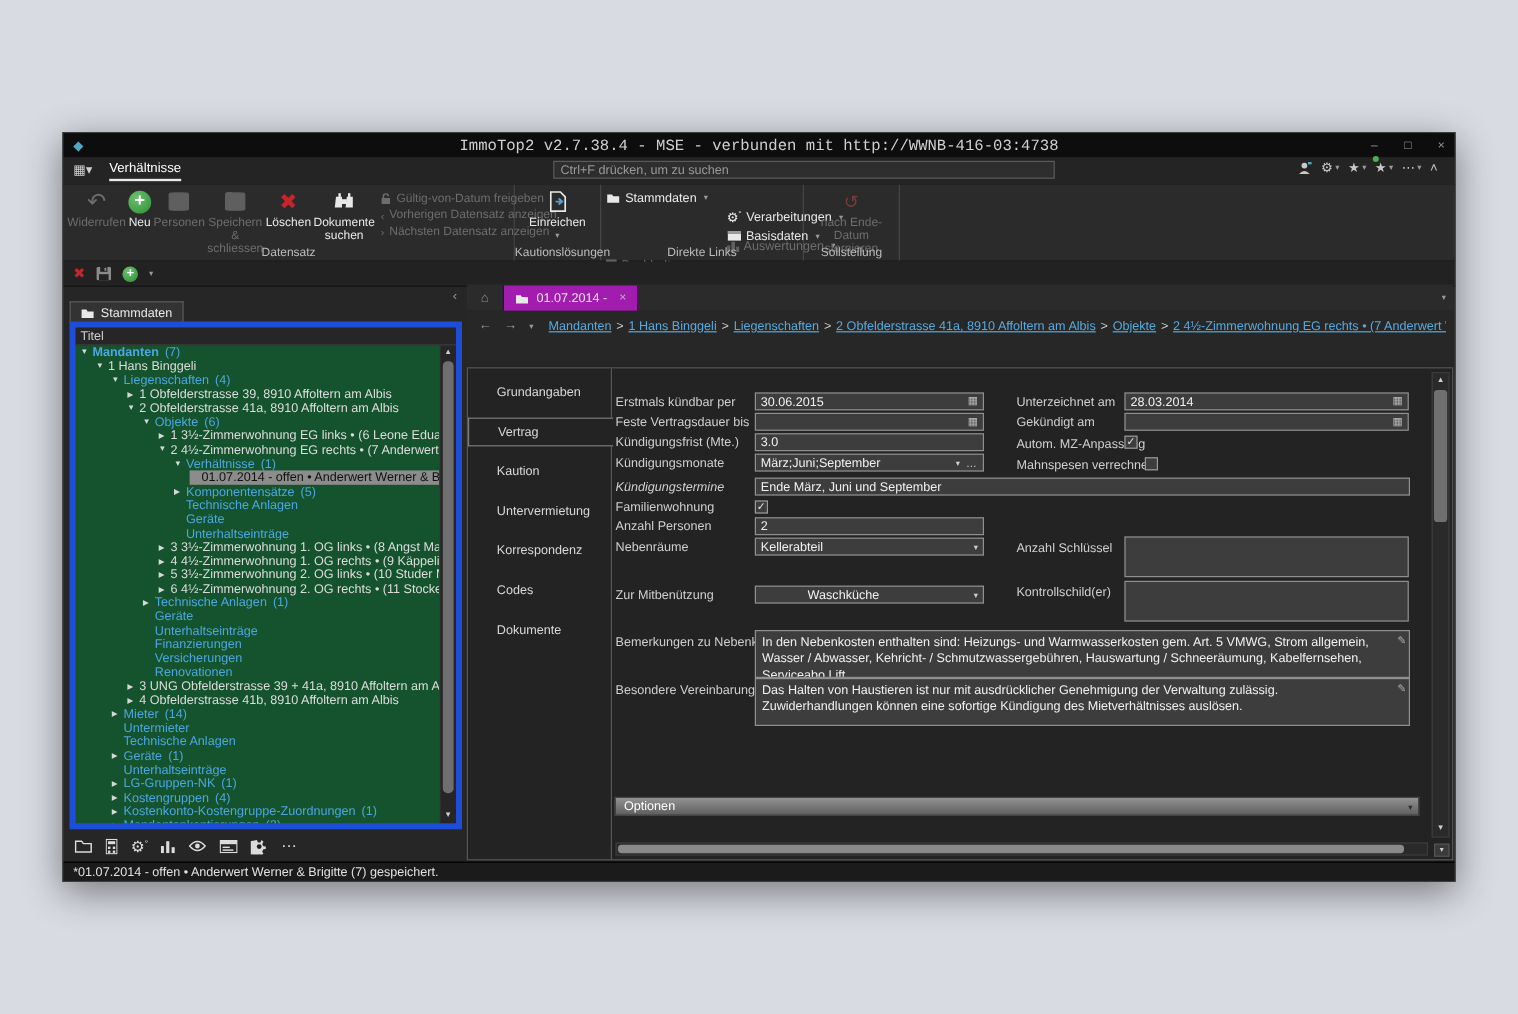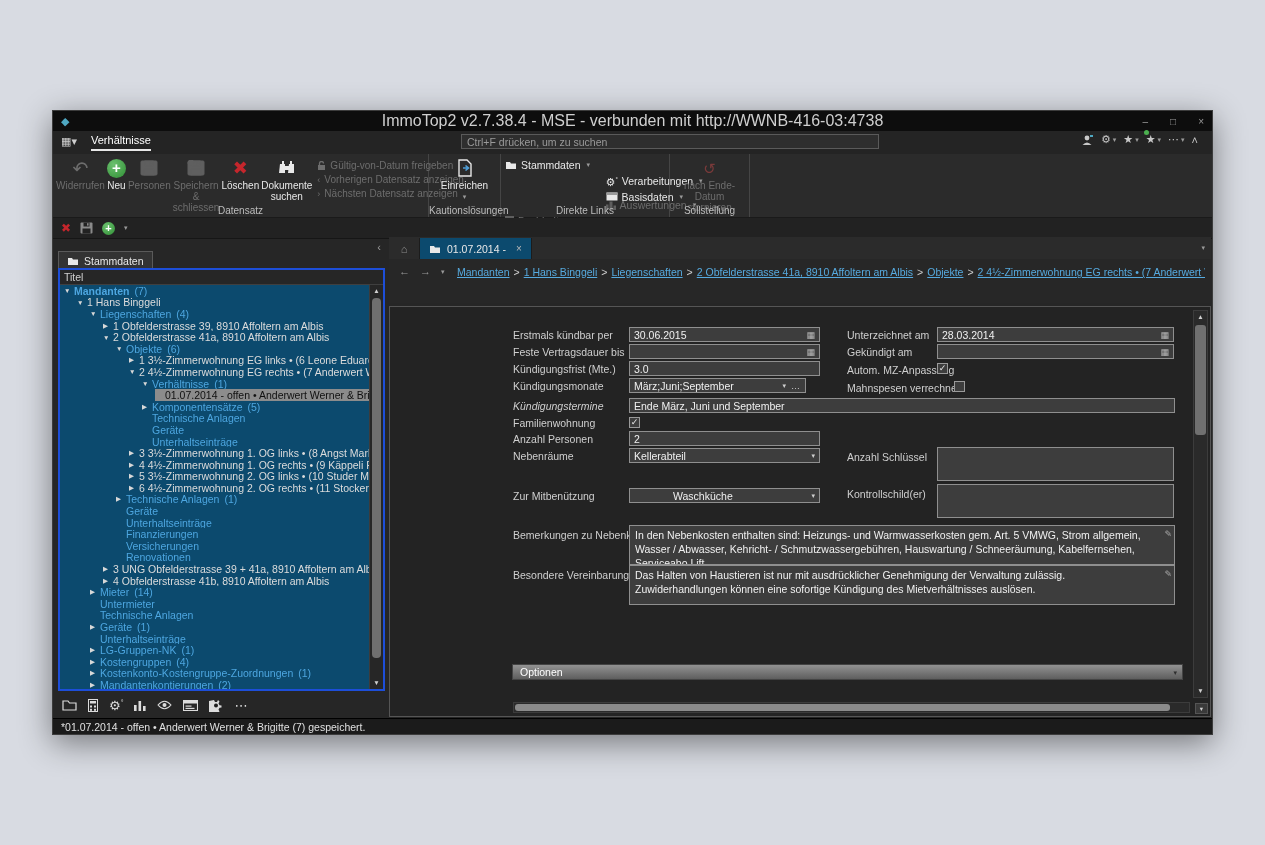--- a/index.html
+++ b/index.html
@@ -4,21 +4,21 @@
 <style>
   html,body{margin:0;padding:0;}
   body{width:1265px;height:845px;background:#d8dbe2;position:relative;overflow:hidden;
        font-family:"Liberation Sans","DejaVu Sans",sans-serif;font-size:11px;color:#e2e2e2;
        -webkit-font-smoothing:antialiased;}
   .window{position:absolute;left:52px;top:110px;width:1161px;height:625px;background:#262626;
           border:1px solid #3c3c3c;box-shadow:0 8px 30px rgba(0,0,0,.45);box-sizing:border-box;}
   
   .titlebar{position:absolute;left:0;top:0;right:0;height:20px;background:#0d0d0d;display:flex;align-items:center;}
   .app-diamond{color:#4fa8c2;font-size:11px;margin-left:8px;}
-  .titlebar .title{position:absolute;left:0;right:0;text-align:center;font-size:16px;color:#cfcfcf;}
+  .titlebar .title{position:absolute;left:0;right:0;text-align:center;font-size:13px;color:#cfcfcf;font-family:Liberation Mono, monospace;}
   .win-controls{position:absolute;right:4px;top:0;height:20px;display:flex;align-items:center;gap:14px;color:#9a9a9a;font-size:10px;}
   .win-controls span{cursor:default;padding:0 4px;}
   
   .menubar{position:absolute;left:0;top:20px;right:0;height:23px;background:#242424;border-bottom:1px solid #1a1a1a;}
   .app-menu{position:absolute;left:8px;top:4px;color:#cfcfcf;font-size:11px;}
   .module-tab{position:absolute;left:38px;top:3px;color:#fff;font-size:11px;padding-bottom:3px;border-bottom:2px solid #e8e8e8;}
   .searchbox{position:absolute;left:408px;top:3px;width:418px;height:15px;background:#2e2e2e;border:1px solid #5a5a5a;
              color:#9a9a9a;font-size:10.5px;padding:0 5px;box-sizing:border-box;font-family:inherit;}
   .searchbox::placeholder{color:#9a9a9a;}
   .menubar-icons{position:absolute;right:14px;top:2px;display:flex;align-items:center;gap:7px;color:#c8c8c8;font-size:11px;}
@@ -52,41 +52,41 @@
             display:flex;align-items:center;gap:9px;padding-left:8px;}
   .quickbar .dd{font-size:7px;color:#9a9a9a;}
   .qx{color:#c5262c;font-weight:bold;font-size:12px;}
   .qplus{width:13px;height:13px;border-radius:50%;background:radial-gradient(circle at 35% 30%,#6cc06f,#2f8f34);color:#fff;
          font-size:11px;line-height:12px;font-weight:bold;text-align:center;}
   
   .left-panel{position:absolute;left:3px;top:128px;width:331px;bottom:15px;}
   .lp-head{position:absolute;right:6px;top:2px;color:#9a9a9a;font-size:11px;}
   .lp-tab{position:absolute;left:2px;top:12px;height:17px;padding:0 8px;background:#333;border:1px solid #5a5a5a;border-bottom:none;
           display:flex;align-items:center;gap:5px;font-size:10.5px;color:#e8e8e8;}
-  .lp-body{position:absolute;left:2px;top:29px;right:2px;bottom:28px;border:2px solid #1d4ed8;background:#0c4a6e;box-sizing:border-box;}
+  .lp-body{position:absolute;left:2px;top:29px;right:2px;bottom:28px;border:5px solid #1d4ed8;background:#14532d;box-sizing:border-box;}
   .titel-row{height:14px;border-bottom:1px solid #3f3f3f;display:flex;align-items:center;padding-left:4px;font-size:10.5px;color:#cfcfcf;background:#262626;}
   .tree{position:absolute;left:0;top:15px;right:13px;bottom:0;overflow:hidden;}
   .tree-row{display:flex;align-items:center;height:11.6px;white-space:nowrap;font-size:10.5px;color:#dcdcdc;cursor:default;}
   .tree-row .inner{display:flex;align-items:center;flex:1;overflow:hidden;height:100%;}
   .tree-row .exp{width:10px;flex:0 0 10px;font-size:6.5px;color:#d8d8d8;text-align:left;}
   .tree-row.cat .lbl{color:#4da6e0;}
   .tree-row.bold .lbl{font-weight:bold;}
   .tree-row .cnt{margin-left:5px;color:#4da6e0;}
   .tree-row.selected .inner{background:#8c8c8c;}
   .tree-row.selected .lbl,.tree-row.selected .cnt{color:#101010;}
   .tree-scroll{position:absolute;right:0;top:15px;width:13px;bottom:0;background:#262626;border-left:1px solid #3c3c3c;}
   .tree-scroll .thumb{position:absolute;left:2px;right:2px;top:13px;height:360px;background:#6f6f6f;border-radius:4px;}
   .sarr{position:absolute;left:0;right:0;height:12px;text-align:center;font-size:6.5px;color:#cfcfcf;line-height:12px;}
   .lp-icons{position:absolute;left:2px;bottom:2px;right:2px;height:24px;display:flex;align-items:center;gap:11px;padding-left:4px;color:#dcdcdc;}
   .lp-icons .gear{font-size:13px;}
   
   .right-panel{position:absolute;left:336px;top:126px;right:1px;bottom:15px;}
   .doc-tabbar{position:absolute;left:0;top:0;right:0;height:22px;background:#2b2b2b;border-bottom:1px solid #1c1c1c;display:flex;align-items:flex-end;}
   .home-tab{width:30px;height:21px;display:flex;align-items:center;justify-content:center;color:#8a8a8a;border-right:1px solid #1c1c1c;}
-  .doc-tab{height:21px;display:flex;align-items:center;gap:6px;padding:0 9px;background:#0c4a6e;border-right:1px solid #1c1c1c;color:#e8e8e8;font-size:10.5px;}
+  .doc-tab{height:21px;display:flex;align-items:center;gap:6px;padding:0 9px;background:#a21caf;border-right:1px solid #1c1c1c;color:#e8e8e8;font-size:10.5px;}
   .doc-tab .x{color:#b8b8b8;font-size:10px;margin-left:4px;}
   .tab-dd{position:absolute;right:6px;top:7px;font-size:7px;color:#9a9a9a;}
   .breadcrumbs{position:absolute;left:0;top:22px;right:0;height:44px;background:#272727;}
   .bc-arrows{position:absolute;left:10px;top:6px;display:flex;gap:10px;color:#9a9a9a;font-size:11px;}
   .bc-arrows .dd{font-size:7px;padding-top:3px;}
   .bc-line{position:absolute;left:68px;right:6px;font-size:10.5px;color:#cfcfcf;white-space:nowrap;overflow:hidden;}
   .bc-line.l1{top:7px;}
   .bc-line.l2{top:26px;left:88px;}
   .bc-line a{color:#56aadf;text-decoration:underline;cursor:pointer;}
   .bc-sep{color:#cfcfcf;margin:0 4px;text-decoration:none;}
@@ -638,39 +638,48 @@
     <div class="breadcrumbs">
       <span class="bc-arrows">
         <span>←</span>
         <span>→</span>
         <span class="dd">▾</span>
       </span>
       <div class="bc-line l1"><a>Mandanten</a><span class="bc-sep">&gt;</span><a>1 Hans Binggeli</a><span class="bc-sep">&gt;</span><a>Liegenschaften</a><span class="bc-sep">&gt;</span><a>2 Obfelderstrasse 41a, 8910 Affoltern am Albis</a><span class="bc-sep">&gt;</span><a>Objekte</a><span class="bc-sep">&gt;</span><a>2 4½-Zimmerwohnung EG rechts • (7 Anderwert Werner &amp; Brigitte; ab 01.07.2014)</a></div>
     </div>
 
     <div class="content-pane">
+      <div class="navcol">
+          <div class="navitem" style="top: 8px;">Grundangaben</div>
+          <div class="navitem sel" style="top: 41px;">Vertrag</div>
+          <div class="navitem" style="top: 74px;">Kaution</div>
+          <div class="navitem" style="top: 107px;">Untervermietung</div>
+          <div class="navitem" style="top: 140px;">Korrespondenz</div>
+          <div class="navitem" style="top: 173px;">Codes</div>
+          <div class="navitem" style="top: 206px;">Dokumente</div>
+        </div>
 
       <div class="formarea">
 
         <span class="flabel" style="left:4px;top:22px;">Erstmals kündbar per</span>
         <div class="field" style="left:120px;top:20px;width:191px;">
           <span class="val">30.06.2015</span>
             <span class="cal">▦</span>
         </div>
         <span class="flabel" style="left:4px;top:39px;">Feste Vertragsdauer bis</span>
         <div class="field" style="left:120px;top:37px;width:191px;">
           <span class="val"></span>
             <span class="cal">▦</span>
         </div>
         <span class="flabel" style="left:4px;top:56px;">Kündigungsfrist (Mte.)</span>
         <div class="field" style="left:120px;top:54px;width:191px;">
           <span class="val">3.0</span>
         </div>
         <span class="flabel" style="left:4px;top:73px;">Kündigungsmonate</span>
-        <div class="field" style="left:120px;top:71px;width:177px;">
+        <div class="field" style="left:120px;top:71px;width:191px;">
           <span class="val">März;Juni;September</span>
             <span class="dd">▾</span>
             <span class="more">…</span>
         </div>
         <span class="flabel" style="left:4px;top:93px;font-style:italic;">Kündigungstermine</span>
         <div class="field" style="left:120px;top:91px;width:546px;">
           <span class="val">Ende März, Juni und September</span>
         </div>
         <span class="flabel" style="left:4px;top:110px;">Familienwohnung</span>
         <span class="checkbox" style="left:120px;top:110px;">✓</span>

